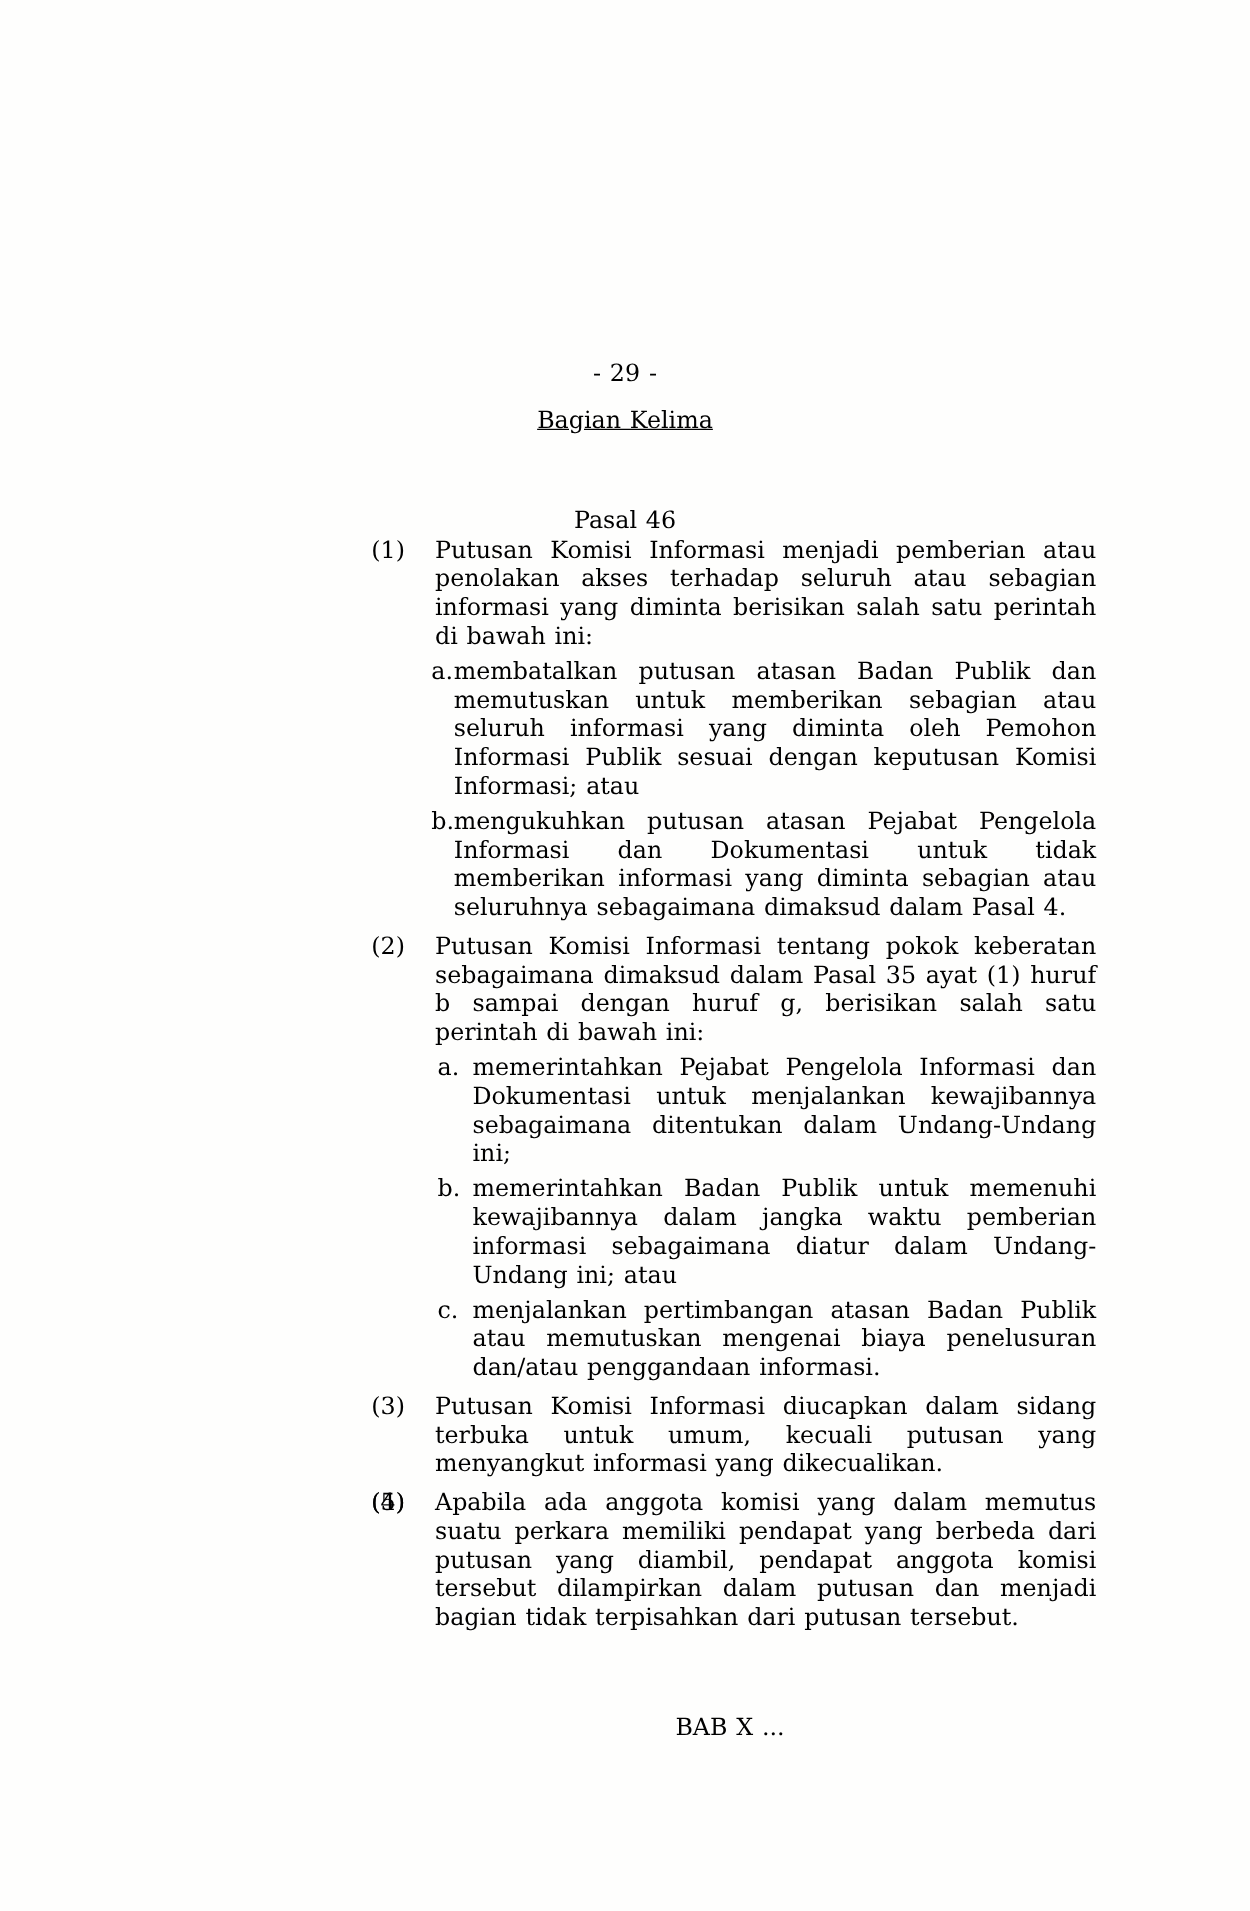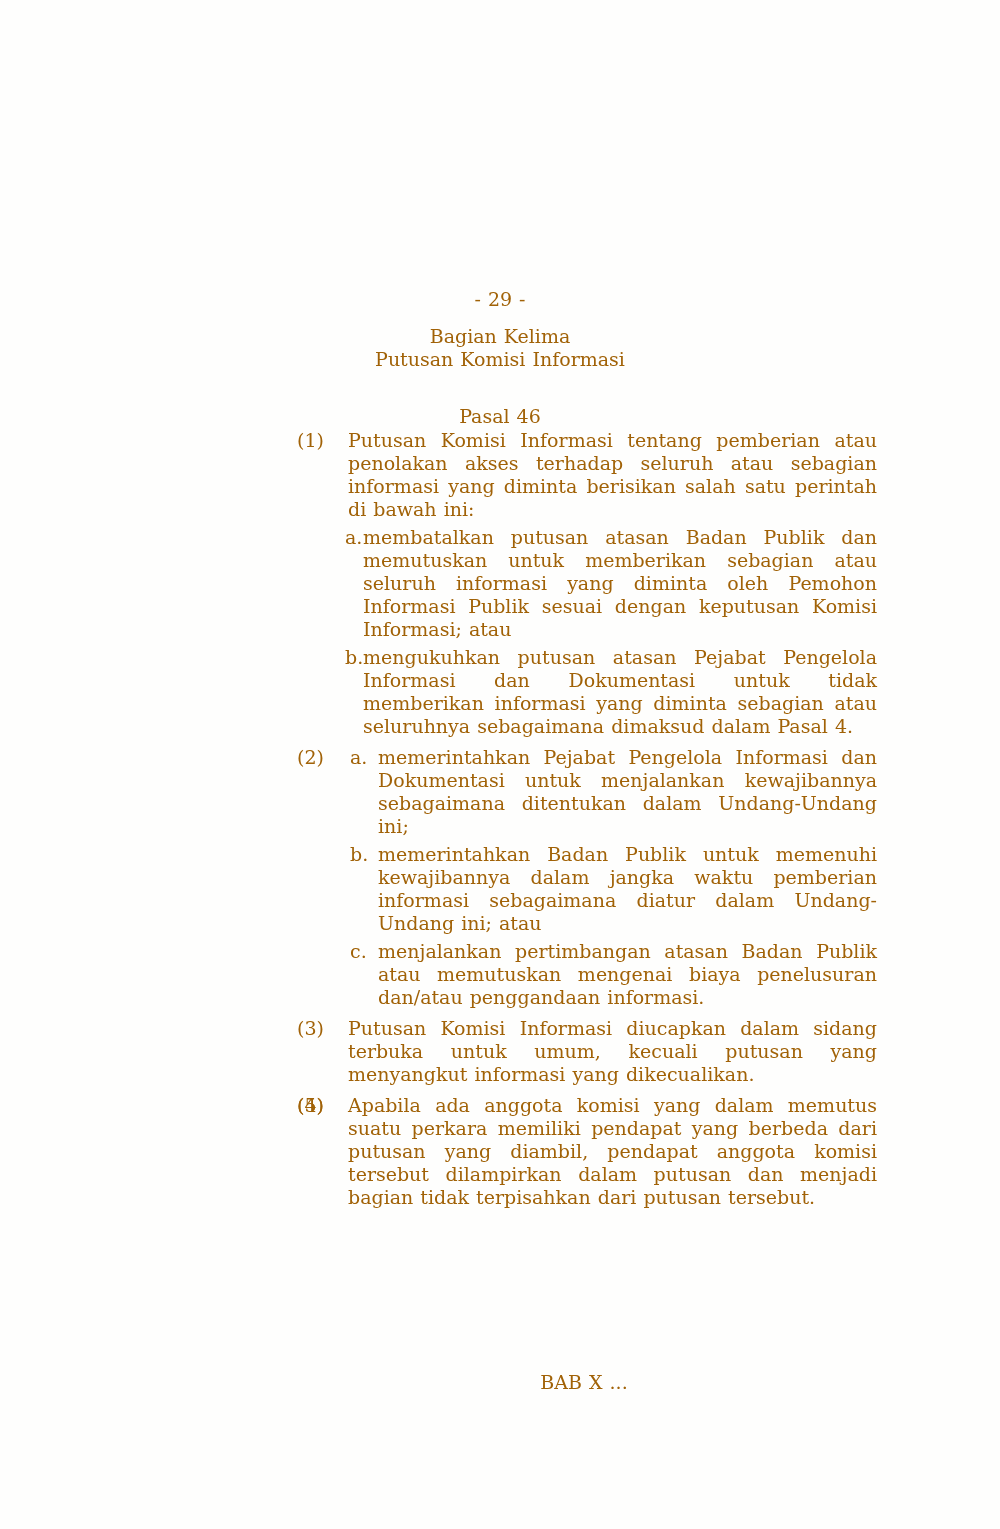--- a/index.html
+++ b/index.html
@@ -6,34 +6,34 @@
     margin: 0;
     padding: 0;
     background: #ffffff;
   }
   .page {
     position: relative;
     width: 1000px;
     height: 1529px;
     background: #fefefdff;
     font-family: "DejaVu Serif", "Liberation Serif", serif;
-    color: #a16207;
+    color: #000000;
     font-size: 19px;
     line-height: 23px;
     word-spacing: 1px;
     overflow: hidden;
   }
   .centered {
     position: absolute;
     left: 0;
     width: 1000px;
     text-align: center;
   }
   .page-number   { top: 288px; }
-  .section-heading { top: 325px; }
+  .section-heading { top: 325px; text-decoration: underline; }
   .article-heading { top: 405px; }
 
   .doc-body {
     position: absolute;
     top: 429px;
     left: 297px;
     width: 580px;
   }
   .item {
     position: relative;
@@ -72,41 +72,40 @@
 </style>
 </head>
 <body>
 
 <div class="page">
 
   <div class="centered page-number">- 29 -</div>
 
   <div class="centered section-heading">
     <div>Bagian Kelima</div>
-    <div>Putusan Komisi Informasi</div>
   </div>
 
   <div class="centered article-heading">Pasal 46</div>
 
   <div class="doc-body">
 
     <div class="item">
-      <span class="marker">(1)</span><span class="text">Putusan Komisi Informasi tentang pemberian atau penolakan akses terhadap seluruh atau sebagian informasi yang diminta berisikan salah satu perintah di bawah ini:</span>
+      <span class="marker">(1)</span><span class="text">Putusan Komisi Informasi menjadi pemberian atau penolakan akses terhadap seluruh atau sebagian informasi yang diminta berisikan salah satu perintah di bawah ini:</span>
       <div class="sublist">
         <div class="subitem">
           <span class="marker">a.</span><span class="text">membatalkan putusan atasan Badan Publik dan memutuskan untuk memberikan sebagian atau seluruh informasi yang diminta oleh Pemohon Informasi Publik sesuai dengan keputusan Komisi Informasi; atau</span>
         </div>
         <div class="subitem">
           <span class="marker">b.</span><span class="text">mengukuhkan putusan atasan Pejabat Pengelola Informasi dan Dokumentasi untuk tidak memberikan informasi yang diminta sebagian atau seluruhnya sebagaimana dimaksud dalam Pasal 4.</span>
         </div>
       </div>
     </div>
 
     <div class="item">
-      <span class="marker">(2)</span>
+      <span class="marker">(2)</span><span class="text">Putusan Komisi Informasi tentang pokok keberatan sebagaimana dimaksud dalam Pasal 35 ayat (1) huruf b sampai dengan huruf g, berisikan salah satu perintah di bawah ini:</span>
       <div class="sublist sublist-wide">
         <div class="subitem">
           <span class="marker">a.</span><span class="text">memerintahkan Pejabat Pengelola Informasi dan Dokumentasi untuk menjalankan kewajibannya sebagaimana ditentukan dalam Undang-Undang ini;</span>
         </div>
         <div class="subitem">
           <span class="marker">b.</span><span class="text">memerintahkan Badan Publik untuk memenuhi kewajibannya dalam jangka waktu pemberian informasi sebagaimana diatur dalam Undang-Undang ini; atau</span>
         </div>
         <div class="subitem">
           <span class="marker">c.</span><span class="text">menjalankan pertimbangan atasan Badan Publik atau memutuskan mengenai biaya penelusuran dan/atau penggandaan informasi.</span>
         </div>

